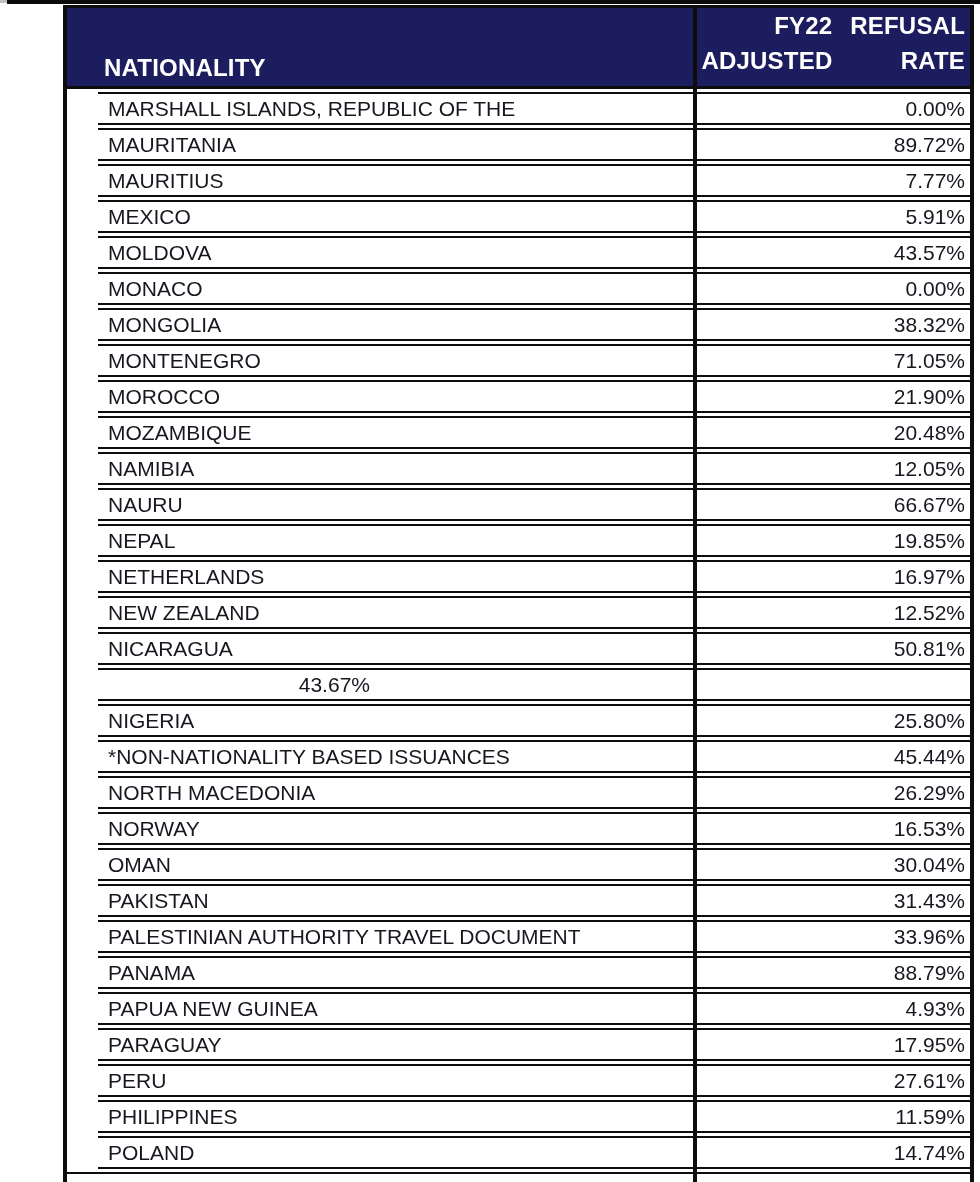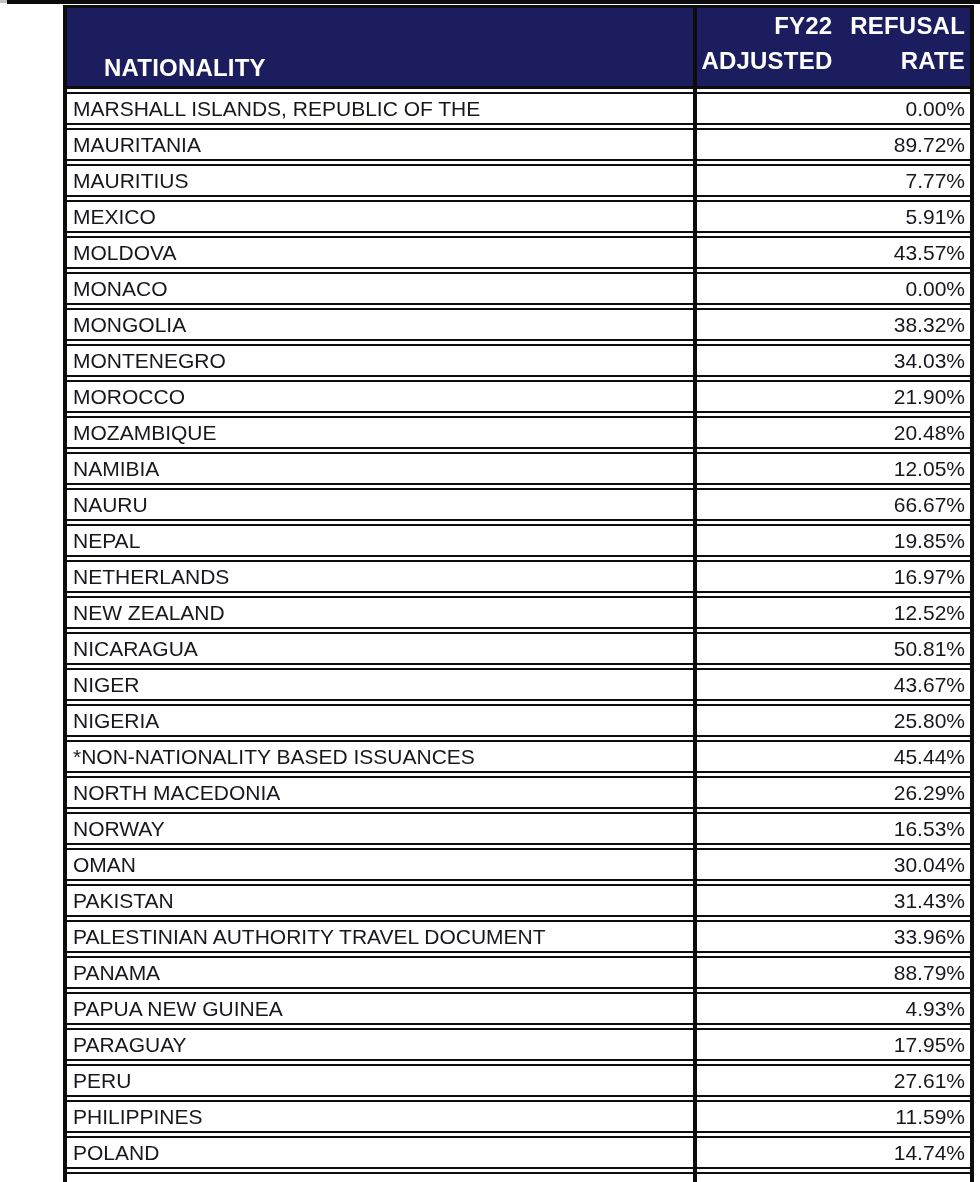--- a/index.html
+++ b/index.html
@@ -69,20 +69,21 @@
   
   .row{
     box-sizing:border-box;
     height:33px;
     border-top:2px solid var(--border);
     border-bottom:2px solid var(--border);
     margin-bottom:3px;
     background:var(--cell_bg);
     display:flex;
     align-items:center;
+    margin-left:35px;
   }
   .cell-name{
     flex:1;
     padding-left:10px;
     font-size:21px;
     color:var(--cell_text);
     white-space:nowrap;
     line-height:29px;
   }
   .cell-rate{
@@ -144,21 +145,21 @@
         <div class="row">
           <div class="cell-name">MONACO</div>
           <div class="cell-rate">0.00%</div>
         </div>
         <div class="row">
           <div class="cell-name">MONGOLIA</div>
           <div class="cell-rate">38.32%</div>
         </div>
         <div class="row">
           <div class="cell-name">MONTENEGRO</div>
-          <div class="cell-rate">34.03%</div>
+          <div class="cell-rate">71.05%</div>
         </div>
         <div class="row">
           <div class="cell-name">MOROCCO</div>
           <div class="cell-rate">21.90%</div>
         </div>
         <div class="row">
           <div class="cell-name">MOZAMBIQUE</div>
           <div class="cell-rate">20.48%</div>
         </div>
         <div class="row">
@@ -179,21 +180,20 @@
         </div>
         <div class="row">
           <div class="cell-name">NEW ZEALAND</div>
           <div class="cell-rate">12.52%</div>
         </div>
         <div class="row">
           <div class="cell-name">NICARAGUA</div>
           <div class="cell-rate">50.81%</div>
         </div>
         <div class="row">
-          <div class="cell-name">NIGER</div>
           <div class="cell-rate">43.67%</div>
         </div>
         <div class="row">
           <div class="cell-name">NIGERIA</div>
           <div class="cell-rate">25.80%</div>
         </div>
         <div class="row">
           <div class="cell-name">*NON-NATIONALITY BASED ISSUANCES</div>
           <div class="cell-rate">45.44%</div>
         </div>

